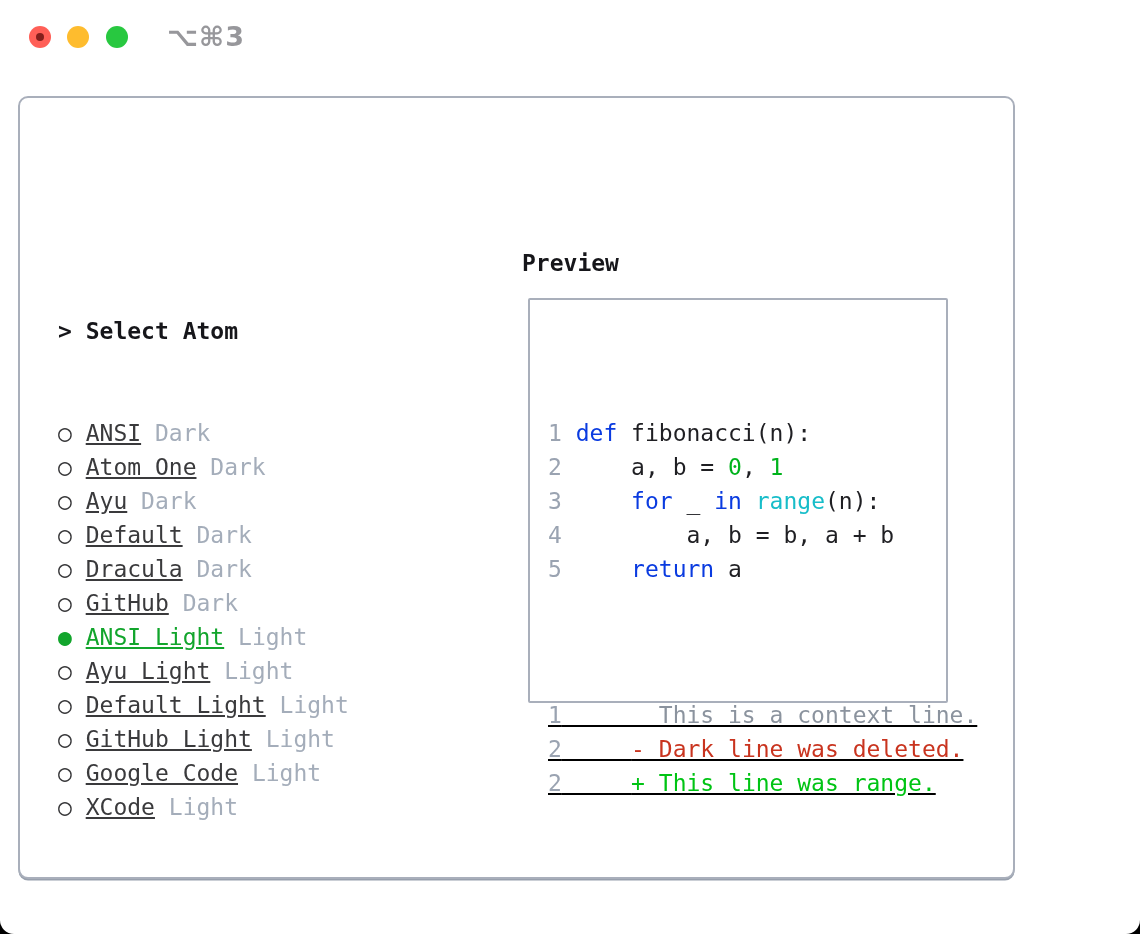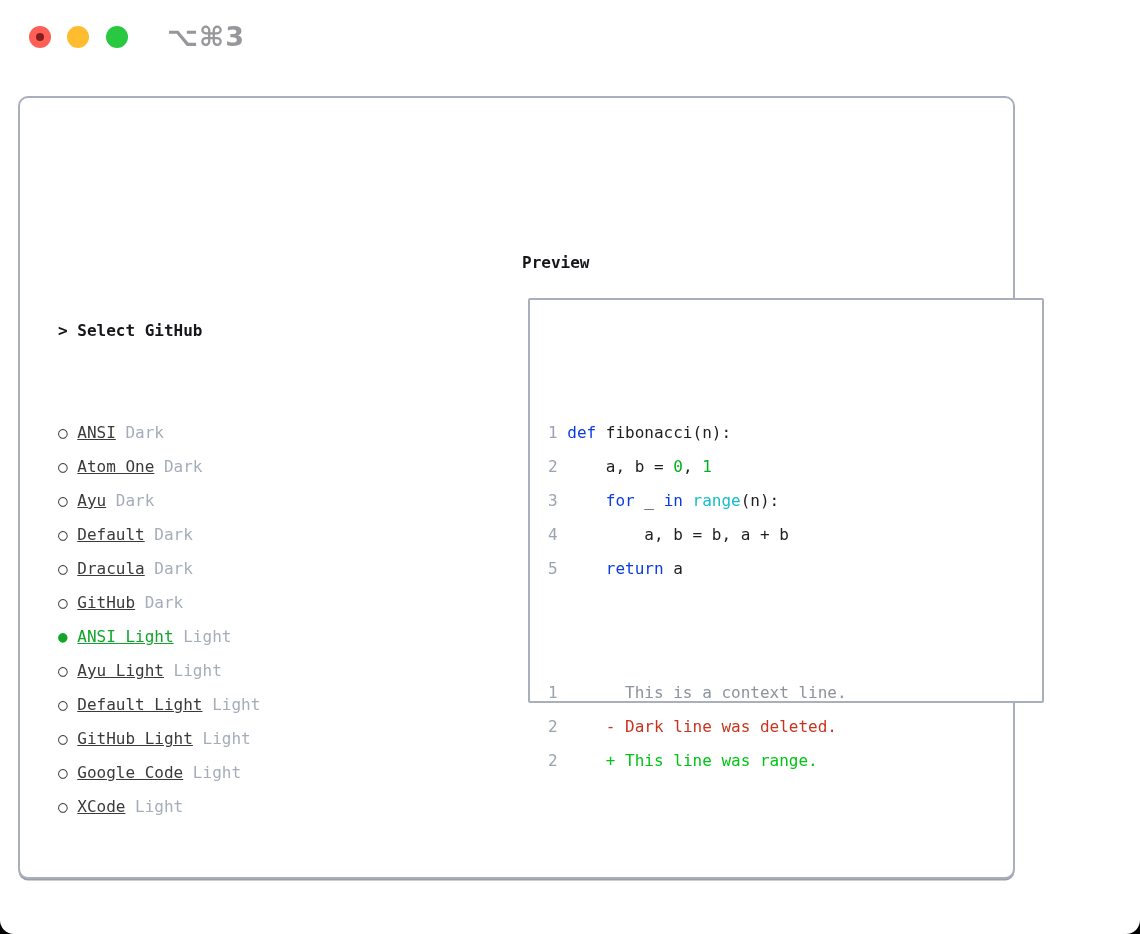--- a/index.html
+++ b/index.html
@@ -22,35 +22,35 @@
   #light-zoom   { left:106px; background:var(--traffic-green); }
   #win-title { position:absolute; left:167px; top:21px; font-size:27px; font-weight:600;
                color:var(--titlebar-text); letter-spacing:1px;
                font-family:"DejaVu Sans", sans-serif; }
 
   
   #panel { position:absolute; left:18px; top:96px; width:997px; height:783px;
            border:2px solid var(--panel-border); border-radius:10px;
            box-shadow:0 2px 0 -0.5px #98a0ad; background:#fff; }
 
-  .mono { font-size:16px; line-height:34px; white-space:pre; }
+  .mono { font-size:23px; line-height:34px; white-space:pre; }
 
   #left-col { position:absolute; left:38px; top:148px; }
   .hdr { color:var(--header-text); font-weight:bold; }
   .theme-row .label { color:var(--item-text);text-decoration:underline; }
   .theme-row .bullet { color:var(--item-text); }
   .theme-row.selected .label, .theme-row.selected .bullet { color:var(--accent-green); }
   .muted { color:var(--muted-gray); }
 
   
   #preview-header { position:absolute; left:502px; top:148px; }
-  #preview-box { position:absolute; left:508px; top:200px; width:516px; height:405px;
+  #preview-box { position:absolute; left:508px; top:200px; width:420px; height:405px;
                  border:2px solid var(--panel-border); border-radius:2px; background:#fff;
                  padding:48px 0 0 18px; }
-  #diff-block { margin-top:22px; }
+  #diff-block { margin-top:44px;text-decoration:underline; }
 
   .tok-num { color:var(--line-number); }
   .tok-txt { color:var(--code-text); }
   .tok-kw  { color:var(--keyword-blue); }
   .tok-fn  { color:var(--function-cyan); }
   .tok-lit { color:var(--literal-green); }
   .tok-ctx { color:var(--diff-context); }
   .tok-del { color:var(--diff-deleted); }
   .tok-add { color:var(--diff-added); }
 </style>
@@ -65,21 +65,21 @@
   <div id="titlebar">
     <div class="light" id="light-close"></div>
     <div class="light" id="light-min"></div>
     <div class="light" id="light-zoom"></div>
     <span id="win-title">⌥⌘3</span>
   </div>
 
   <div id="panel">
 
     <div id="left-col" class="mono">
-      <div class="hdr"><span>&gt; </span><span>Select GitHub</span></div>
+      <div class="hdr"><span>&gt; </span><span>Select Atom</span></div>
       <div id="theme-list"><div class="theme-row"><span class="bullet">○ </span><span class="label">ANSI</span><span class="muted"> Dark</span></div><div class="theme-row"><span class="bullet">○ </span><span class="label">Atom One</span><span class="muted"> Dark</span></div><div class="theme-row"><span class="bullet">○ </span><span class="label">Ayu</span><span class="muted"> Dark</span></div><div class="theme-row"><span class="bullet">○ </span><span class="label">Default</span><span class="muted"> Dark</span></div><div class="theme-row"><span class="bullet">○ </span><span class="label">Dracula</span><span class="muted"> Dark</span></div><div class="theme-row"><span class="bullet">○ </span><span class="label">GitHub</span><span class="muted"> Dark</span></div><div class="theme-row selected"><span class="bullet">● </span><span class="label">ANSI Light</span><span class="muted"> Light</span></div><div class="theme-row"><span class="bullet">○ </span><span class="label">Ayu Light</span><span class="muted"> Light</span></div><div class="theme-row"><span class="bullet">○ </span><span class="label">Default Light</span><span class="muted"> Light</span></div><div class="theme-row"><span class="bullet">○ </span><span class="label">GitHub Light</span><span class="muted"> Light</span></div><div class="theme-row"><span class="bullet">○ </span><span class="label">Google Code</span><span class="muted"> Light</span></div><div class="theme-row"><span class="bullet">○ </span><span class="label">XCode</span><span class="muted"> Light</span></div></div>
 
       
 
       
     </div>
 
     <div id="preview-header" class="mono hdr">Preview</div>
 
     <div id="preview-box" class="mono">

